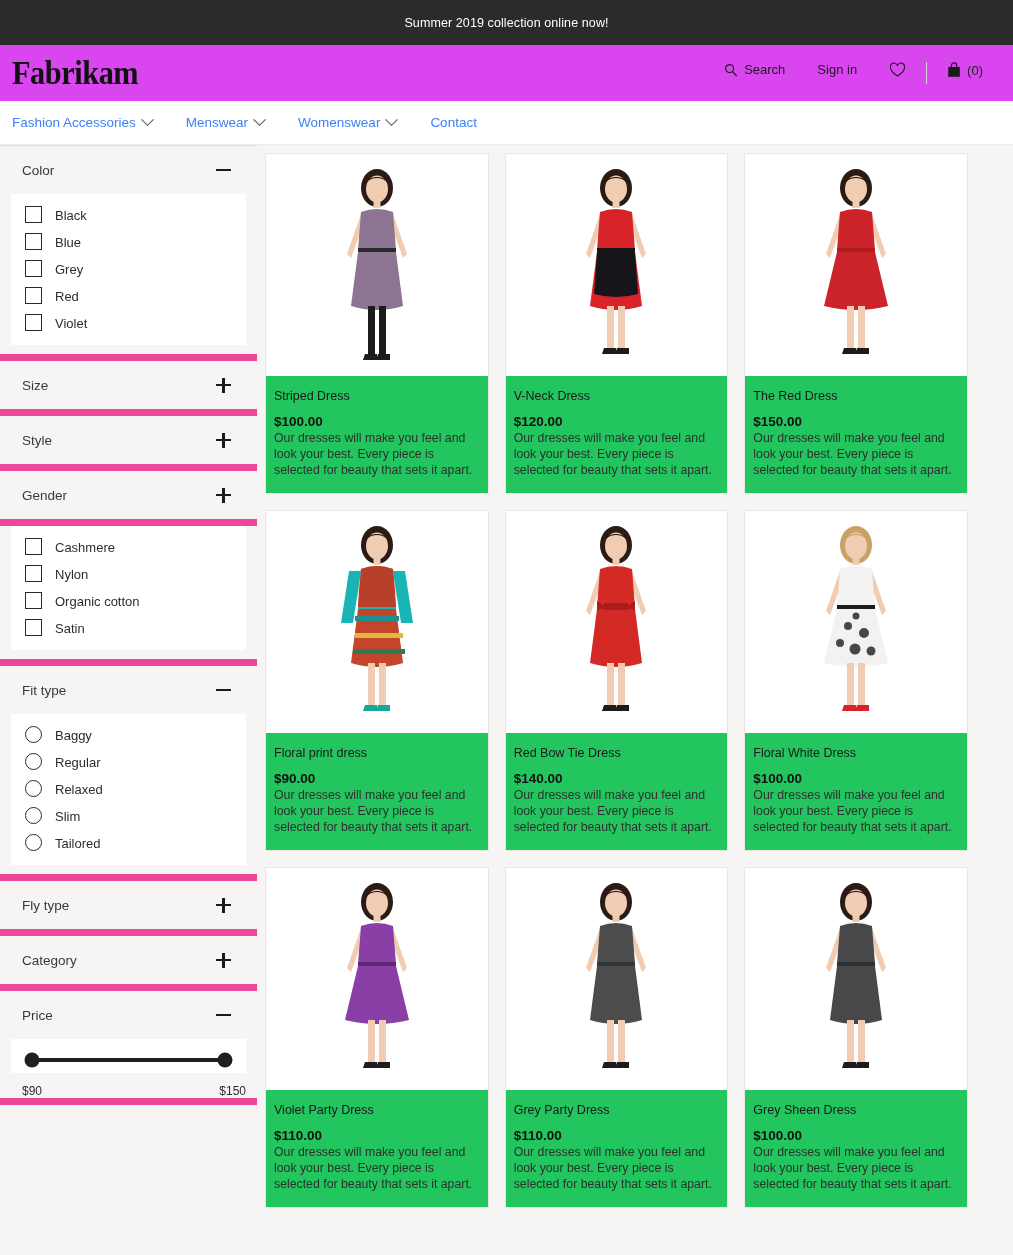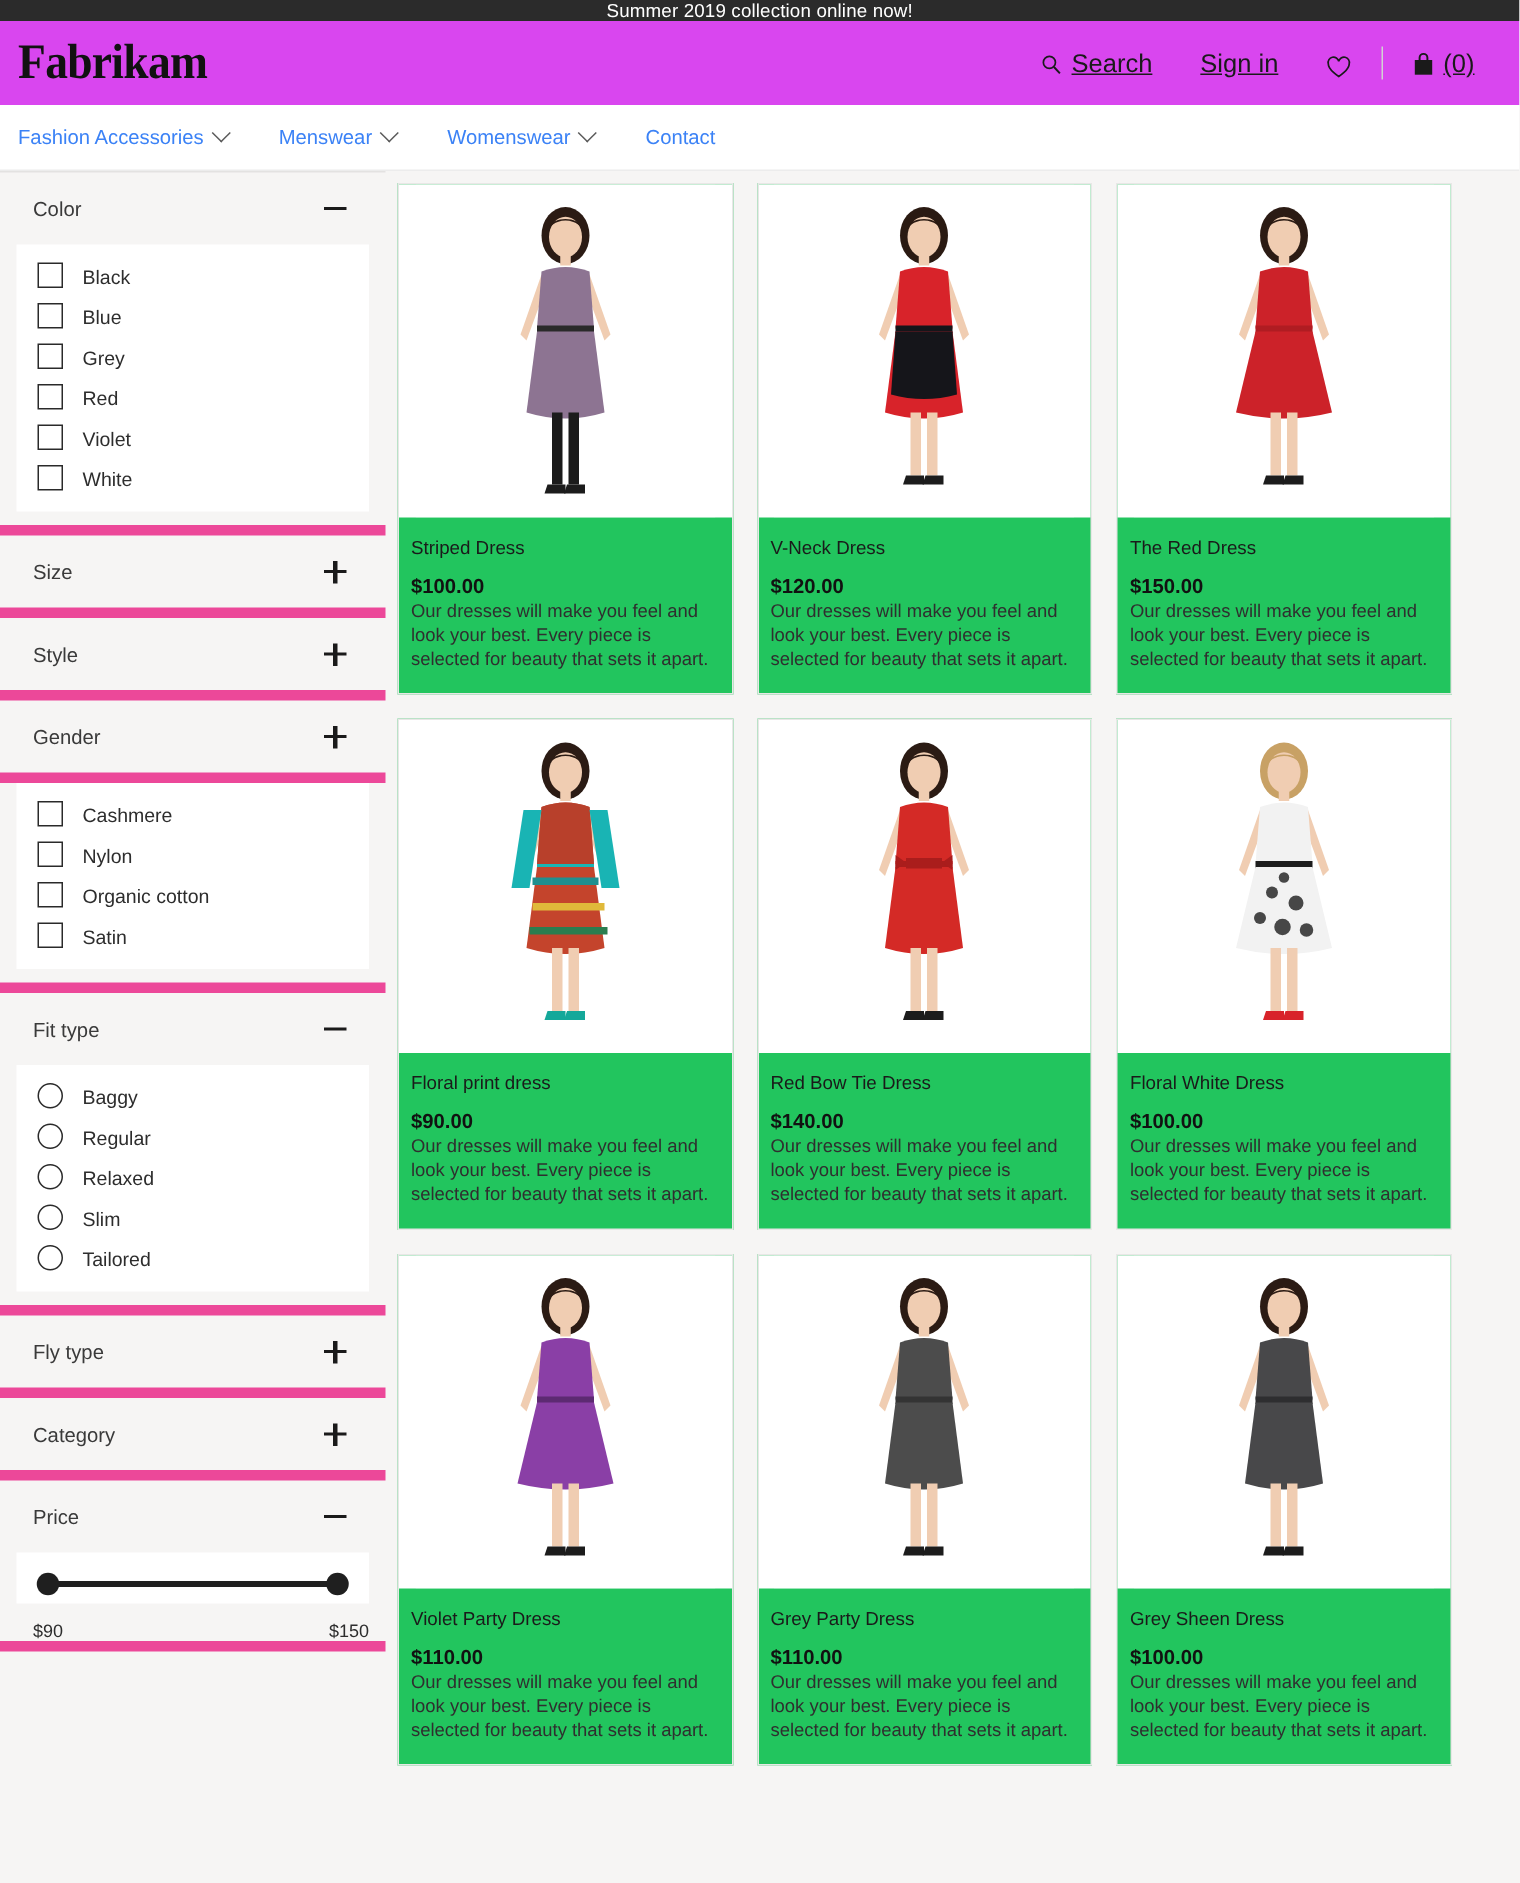--- a/index.html
+++ b/index.html
@@ -6,21 +6,21 @@
   html, body {
     width: 1013px; height: 1255px;
     overflow: hidden;
     background: #f6f5f4;
     font-family: "Liberation Sans", sans-serif;
     color: #1a1a1a;
   }
 
   
   .announce {
-    height: 14px;
+    height: 45px;
     background: #2b2b2b;
     color: #ffffff;
     font-size: 12.5px;
     display: flex;
     align-items: center;
     justify-content: center;
     letter-spacing: .1px;
   }
 
   
@@ -38,25 +38,24 @@
     font-weight: 700;
     letter-spacing: -.5px;
     color: #111;
     line-height: 1;
     transform: scaleX(.92);
     transform-origin: left center;
   }
   .header-right {
     margin-left: auto;
     display: flex;
-    align-items: flex-end;
+    align-items: flex-start;
     gap: 0;
-    font-size: 17px;
+    font-size: 13px;
     color: #1a1a1a;
-    text-decoration: underline;
   }
   .hdr-item {
     display: flex;
     align-items: center;
     gap: 6px;
     padding: 0 16px;
     cursor: pointer;
     white-space: nowrap;
   }
   .hdr-sep {
@@ -308,24 +307,20 @@
             <span>Grey</span>
           </label>
           <label class="opt">
             <span class="cbox"></span>
             <span>Red</span>
           </label>
           <label class="opt">
             <span class="cbox"></span>
             <span>Violet</span>
           </label>
-          <label class="opt">
-            <span class="cbox"></span>
-            <span>White</span>
-          </label>
         </div>
       </div>
       <div class="facet">
         <div class="facet-head">
           <span class="facet-title">Size</span>
           <span class="pm plus"></span>
         </div>
       </div>
       <div class="facet">
         <div class="facet-head">

